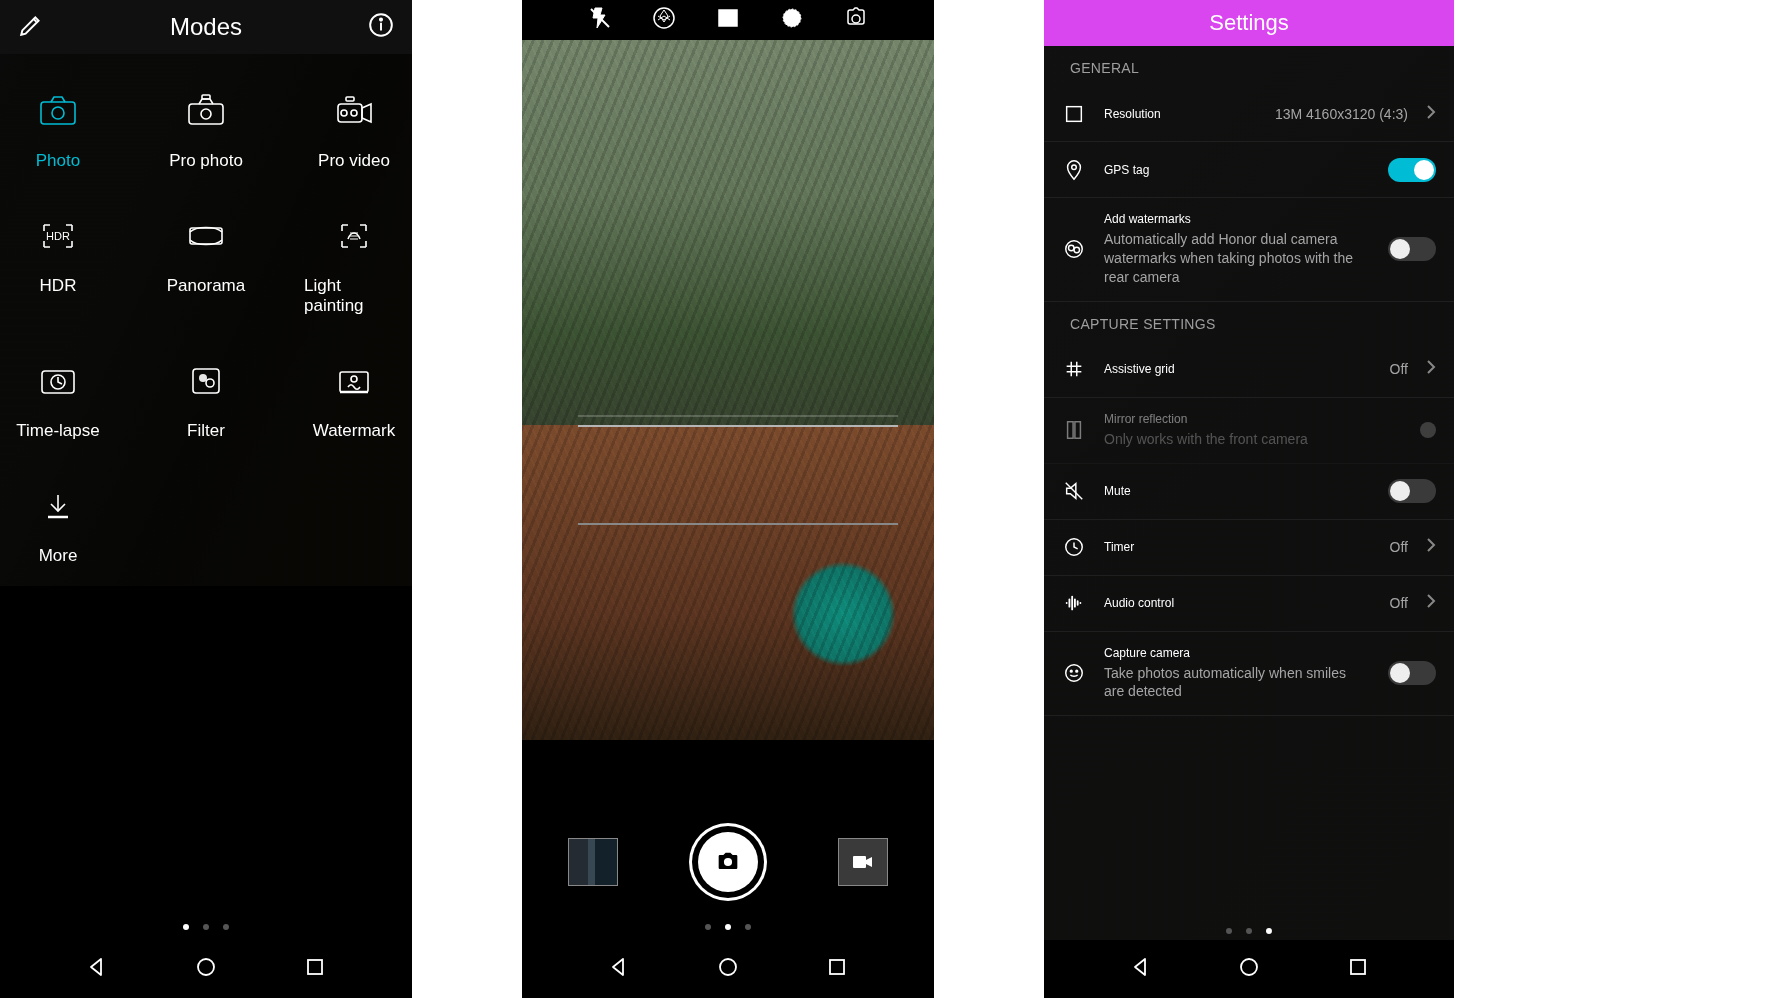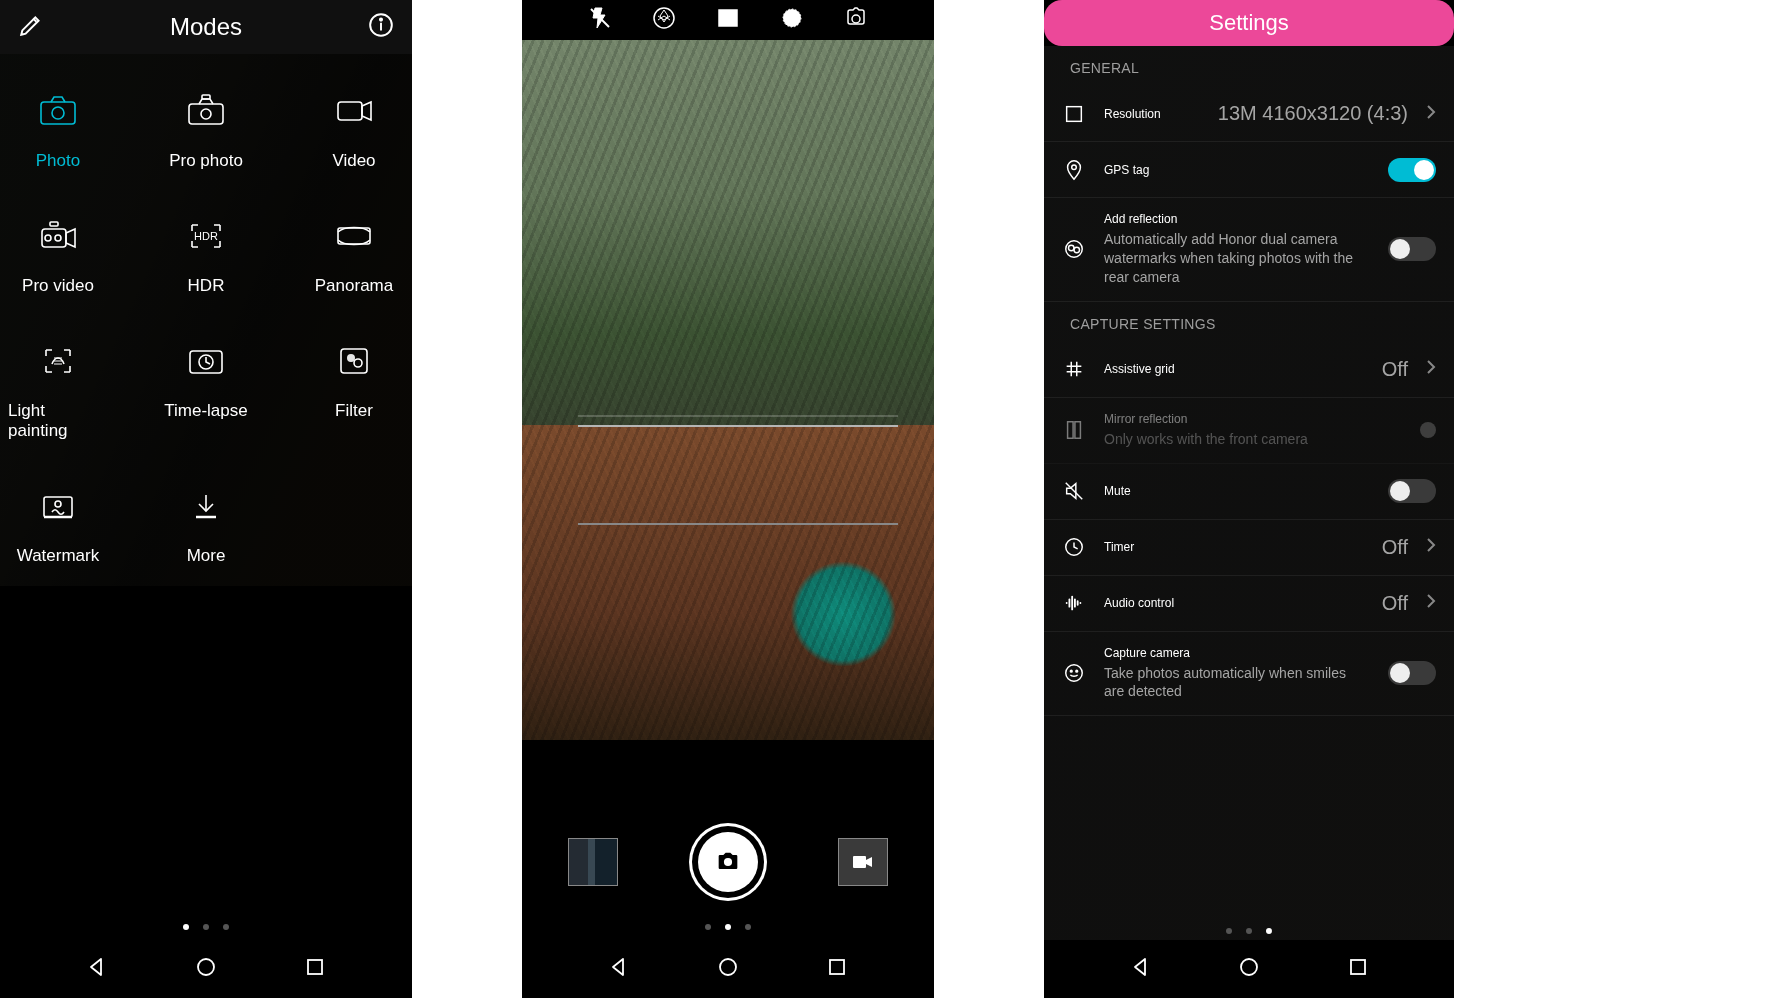--- a/index.html
+++ b/index.html
@@ -105,21 +105,21 @@
   .shutter {
     width:60px; height:60px; border-radius:50%; background:#fff;
     display:flex; align-items:center; justify-content:center;
     box-shadow: 0 0 0 6px #000, 0 0 0 9px #fff;
   }
   .shutter svg{ width:28px; height:28px; fill:#000;}
   .video-btn { width:50px;height:48px;border:1px solid #888; background:#3a3a3a;
     display:flex; align-items:center; justify-content:center;}
   .video-btn svg{ width:24px; height:20px; fill:#fff;}
   
-  .settings-header{ height:46px; display:flex; align-items:center; justify-content:center; font-size:22px; background:#ec4899;border-radius:18px;}
+  .settings-header{ height:46px; display:flex; align-items:center; justify-content:center; font-size:22px; background:#d946ef;}
   .settings-body{
     flex:1;
     background: linear-gradient(rgba(14,14,14,.93),rgba(14,14,14,.93)),
       linear-gradient(130deg,#2a2f27,#1c1c17,#262014);
     overflow-y:hidden;
     position:relative;
   }
   .section-label{
     font-size:14px; color:#9e9e9e; padding:14px 26px 10px;
     letter-spacing:.3px;
@@ -127,21 +127,21 @@
   .row {
     display:flex; align-items:center; padding:14px 18px; gap:18px;
     border-bottom:1px solid rgba(255,255,255,.07); min-height:56px;
   }
   .row.disabled { opacity:.45; }
   .row .ico { width:24px; display:flex; justify-content:center;}
   .row .ico svg{ width:22px; height:22px; stroke:#fff; fill:none; stroke-width:1.6;}
   .row .txt { flex:1; display:flex; flex-direction:column; gap:4px;}
   .row .txt .main { font-size:12px; }
   .row .txt .sub { font-size:14px; color:#a5a5a5; line-height:1.35;}
-  .row .val { font-size:20px; color:#a5a5a5; white-space:nowrap;}
+  .row .val { font-size:14px; color:#a5a5a5; white-space:nowrap;}
   .row .chev svg{ width:10px; height:14px; stroke:#888; fill:none; stroke-width:2;}
   .switch{
     width:48px;height:24px;border-radius:12px;background:#3a3a3a;position:relative;flex-shrink:0;
   }
   .switch::after{content:"";position:absolute;width:20px;height:20px;border-radius:50%;background:#eee;top:2px;left:2px;transition:.2s;}
   .switch.on{ background:#00bcd4;}
   .switch.on::after{ left:26px; background:#fff;}
   .switch.dot{ width:16px;height:16px;border-radius:50%;background:#777;}
   .switch.dot::after{display:none;}
   .settings-dots{
@@ -183,27 +183,20 @@
     <span><svg viewBox="0 0 40 34" stroke="currentColor" fill="none" stroke-width="1.6">
               <rect x="3" y="10" width="34" height="20" rx="3"></rect>
               <path d="M13 10l3-5h8l3 5"></path>
               <circle cx="20" cy="20" r="5"></circle>
               <rect x="16" y="1" width="8" height="4" rx="1"></rect>
             </svg></span>
     <span>Pro photo</span>
         </div>
         <div class="mode-item">
     <span><svg viewBox="0 0 40 34" stroke="currentColor" fill="none" stroke-width="1.6">
-              <rect x="4" y="8" width="24" height="18" rx="3"></rect>
-              <path d="M28 12l9-4v18l-9-4z"></path>
-            </svg></span>
-    <span>Video</span>
-        </div>
-        <div class="mode-item">
-    <span><svg viewBox="0 0 40 34" stroke="currentColor" fill="none" stroke-width="1.6">
               <rect x="4" y="10" width="24" height="18" rx="3"></rect>
               <path d="M28 14l9-4v18l-9-4z"></path>
               <rect x="12" y="3" width="8" height="4" rx="1"></rect>
               <circle cx="10" cy="19" r="3"></circle>
               <circle cx="20" cy="19" r="3"></circle>
             </svg></span>
     <span>Pro video</span>
         </div>
         <div class="mode-item">
     <span><svg viewBox="0 0 40 34" stroke="currentColor" fill="none" stroke-width="1.6">
@@ -377,21 +370,21 @@
       </div>
       <div class="row">
       <span class="ico">
           <svg viewBox="0 0 24 24" stroke="#fff" fill="none" stroke-width="1.6">
             <circle cx="12" cy="12" r="9"></circle>
             <circle cx="9" cy="11" r="3"></circle>
             <circle cx="15" cy="13" r="3"></circle>
           </svg>
         </span>
       <div class="txt">
-        <span class="main">Add reflection</span>
+        <span class="main">Add watermarks</span>
         <span class="sub">Automatically add Honor dual camera watermarks when taking photos with the rear camera</span>
       </div>
       <div class="switch "></div>
       </div>
       <div class="section-label">CAPTURE SETTINGS</div>
       <div class="row">
       <span class="ico">
           <svg viewBox="0 0 24 24" stroke="#fff" fill="none" stroke-width="1.6">
             <path d="M4 9h16M4 15h16M9 4v16M15 4v16"></path>
           </svg>

